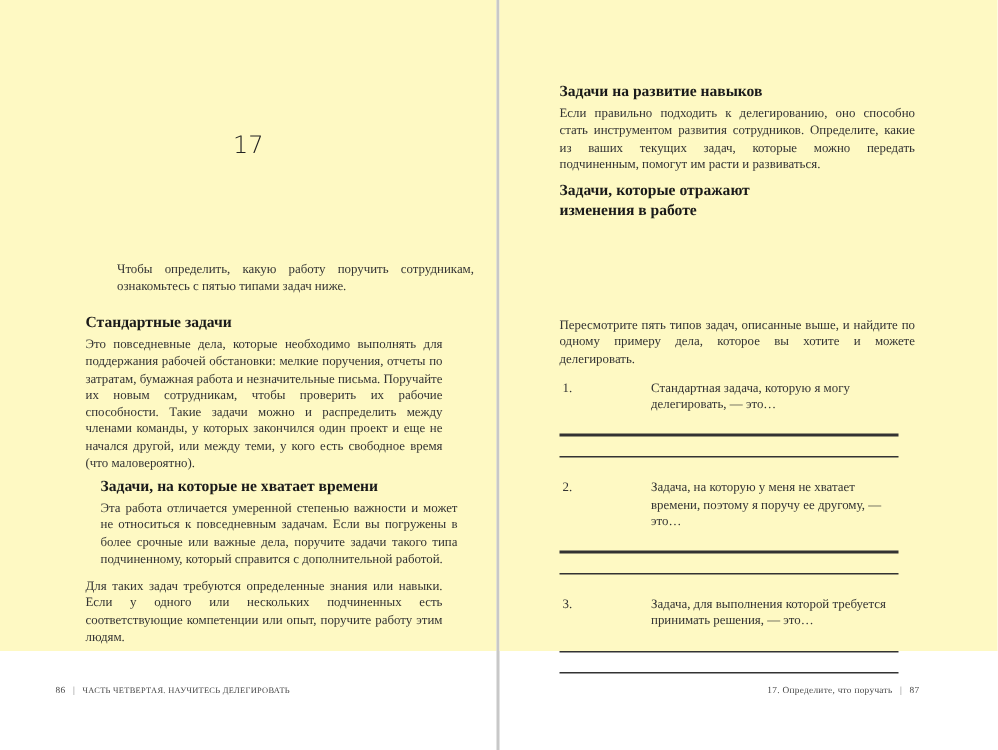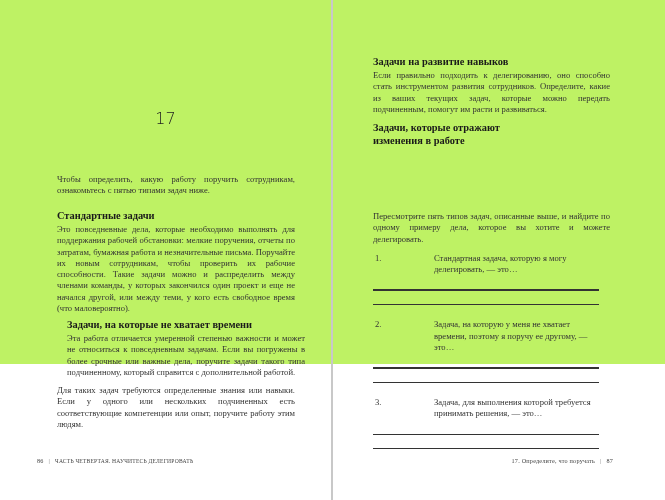--- a/index.html
+++ b/index.html
@@ -1,41 +1,41 @@
 <!DOCTYPE html>
 <html><head>
 <meta charset="utf-8">
 <style>
   html, body { margin: 0; padding: 0; }
   body {
     width: 665px; height: 500px; background: #ffffff; position: relative; overflow: hidden;
     font-family: "Liberation Serif", serif; color: #2a2a2a;
   }
-  .page { position: absolute; top: 0; height: 364px; background: #bef264; }
+  .page { position: absolute; top: 0; height: 434px; background: #fef9c3; }
   .page.left { left: 0; width: 331px; }
   .page.right { left: 333px; width: 332px; }
   .spine { position: absolute; left: 331px; top: 0; width: 2px; height: 500px; background: #c8c8c8; }
 
   .chapter-num {
     position: absolute; left: 0; width: 331px; top: 87px; text-align: center;
-    font-family: "DejaVu Sans", sans-serif; font-size: 16px; font-weight: 300; color: #222; margin-top: 22px;
+    font-family: "DejaVu Sans", sans-serif; font-size: 16px; font-weight: 300; color: #222;
   }
   .chapter-title {
     position: absolute; left: 0; width: 346px; top: 118px; text-align: center;
     font-family: "DejaVu Sans", sans-serif; font-size: 16.5px; font-weight: 300; color: #222;
   }
 
   .col { position: absolute; width: 238px; }
   .left .col { left: 57px; }
   .right .col { left: 40px; width: 237px; }
 
   p { margin: 0; font-size: 8.6px; line-height: 11.3px; text-align: justify; color: #333; hyphens: auto; }
   h3 { margin: 0; font-size: 10.4px; line-height: 13px; font-weight: bold; color: #1a1a1a; font-family: "Liberation Serif", serif; }
 
-  .intro { top: 174px; }
+  .intro { top: 174px; margin-left: 21px; }
   .sec1 { top: 209px; }
   .sec2 { top: 318px; margin-left: 10px; }
   .sec3 { top: 385px; }
   .sec h3 { margin-bottom: 2px; }
 
   .rsec1 { top: 55px; }
   .rsec2 { top: 121px; }
   .rsec3 { top: 211px; }
 
   ol { margin: 6px 0 0 0; padding: 0; list-style: none; }

